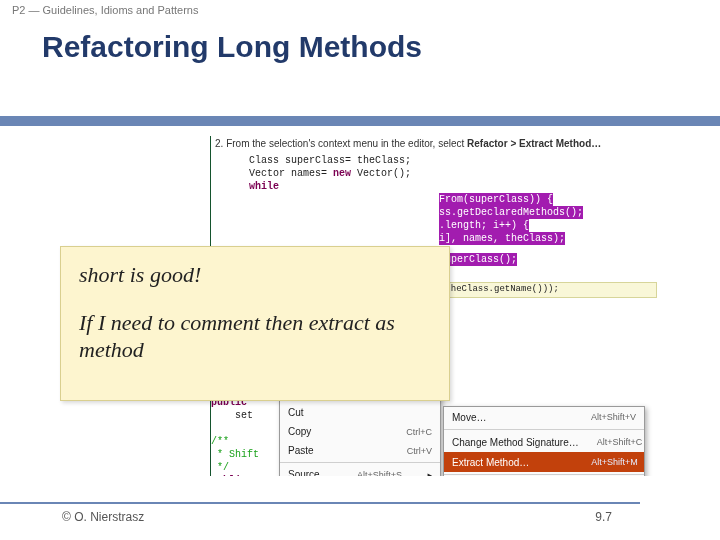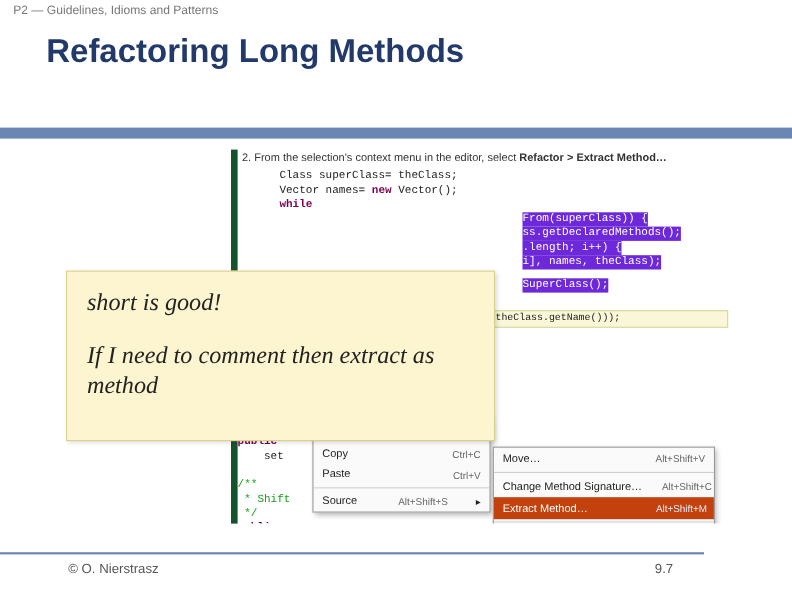--- a/index.html
+++ b/index.html
@@ -64,21 +64,21 @@
   }
 
   
   .shot {
     position: absolute;
     left: 210px;
     top: 136px;
     width: 470px;
     height: 340px;
     background: #fff;
-    border-left: 6px solid #14532d;
+    border-left: 1px solid #14532d;
     font-family: "Courier New", monospace;
     font-size: 10px;
     color: #222;
     overflow: hidden;
   }
   .instruction {
     position: absolute;
     left: 0; top: 0;
     font-family: Arial, sans-serif;
     font-size: 10px;
@@ -91,24 +91,23 @@
     position: absolute;
     left: 38px;
     top: 18px;
     width: 420px;
     font-family: "Courier New", monospace;
     font-size: 10px;
     line-height: 13px;
   }
   .code-line { white-space: pre; }
   .hl-sel {
-    background: #6d28d9;
+    background: #a21caf;
     color: #fff;
     display: inline-block;
-    margin-left: 31px;
   }
   .kw { color: #7b0052; font-weight: bold; }
 
   .status-bar {
     position: absolute;
     left: 170px;
     top: 146px;
     height: 16px;
     width: 276px;
     background: #f9f7d8;
@@ -246,20 +245,23 @@
       <div class="code-line"><span class="kw">public</span></div>
     </div>
 
     <div class="menu menu-main" id="menu-main">
         <div class="menu-row">
           <span>Undo</span>
           <span class="sc">Ctrl+Z</span>
         </div>
         <div class="menu-sep"></div>
         <div class="menu-row">
+          <span>Cut</span>
+        </div>
+        <div class="menu-row">
           <span>Copy</span>
           <span class="sc">Ctrl+C</span>
         </div>
         <div class="menu-row">
           <span>Paste</span>
           <span class="sc">Ctrl+V</span>
         </div>
         <div class="menu-sep"></div>
         <div class="menu-row arrow">
           <span>Source</span>

